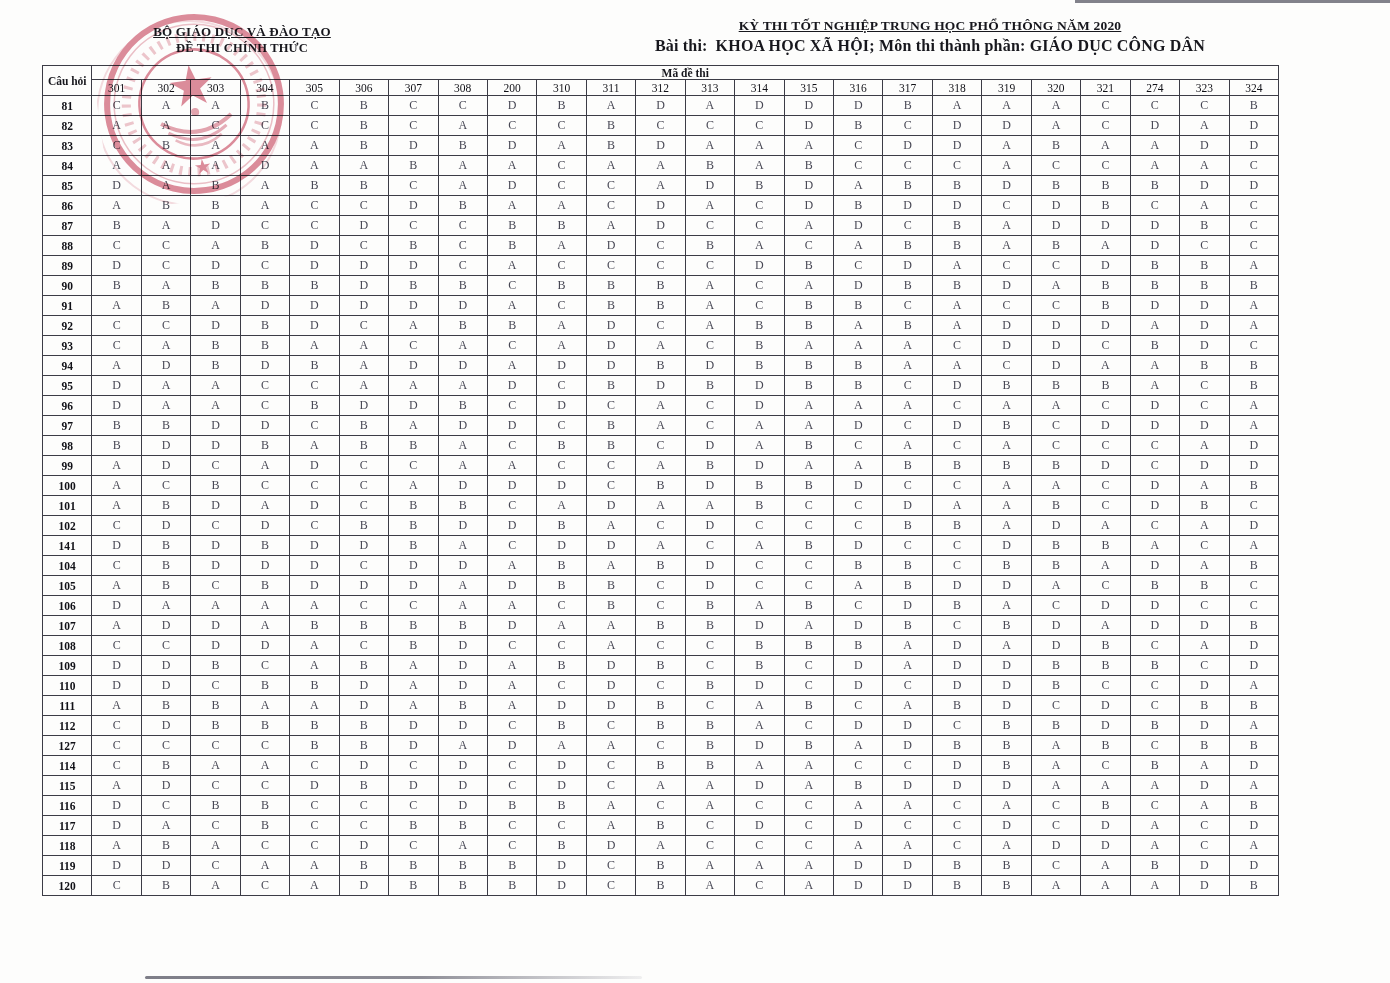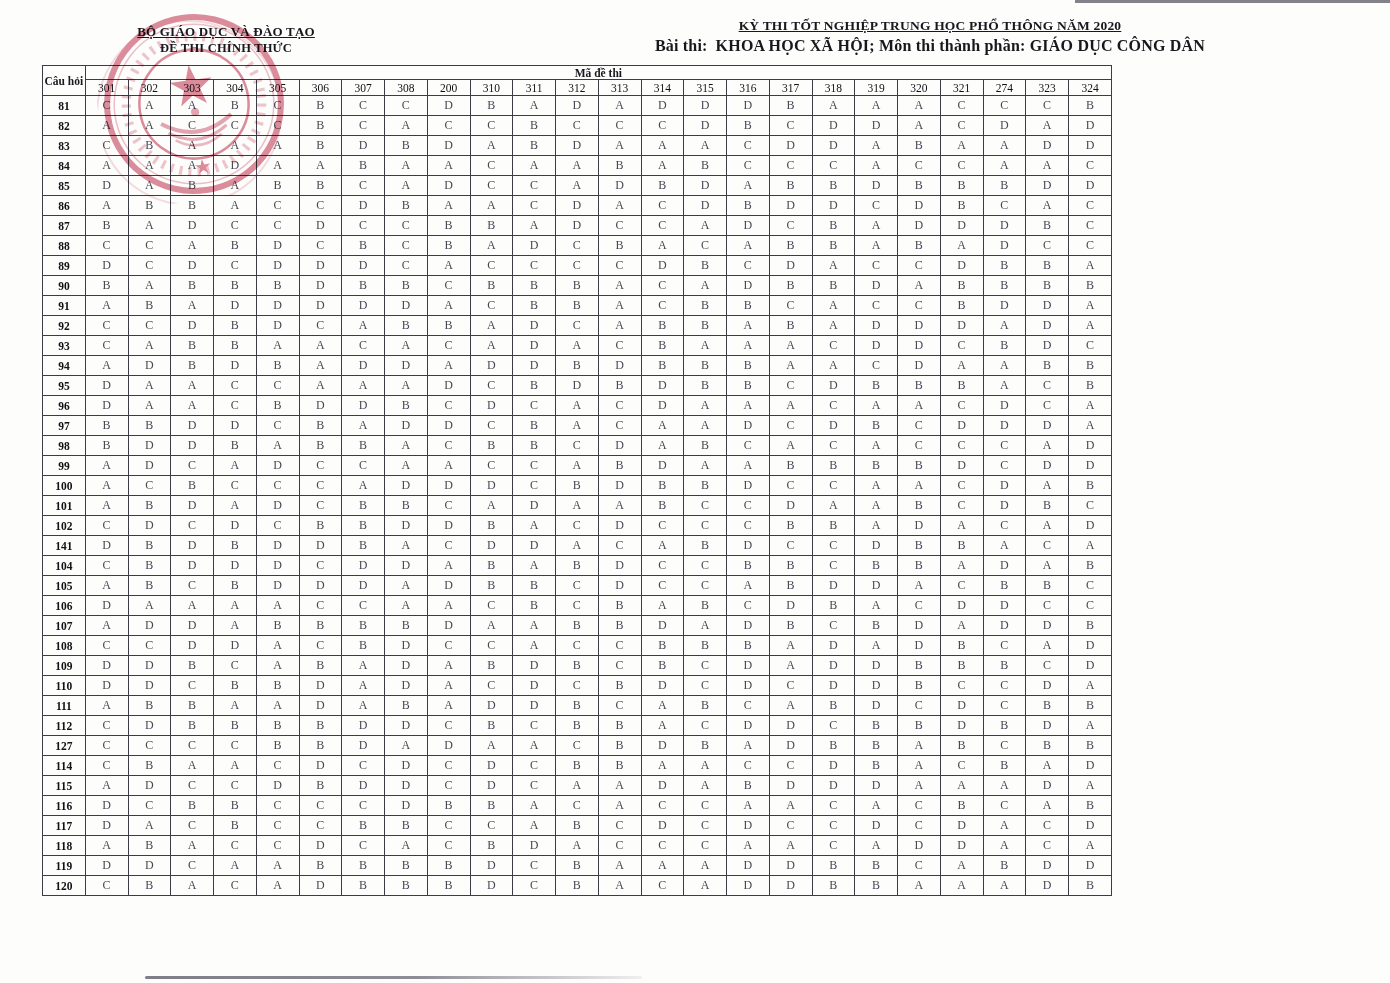--- a/index.html
+++ b/index.html
@@ -1,29 +1,29 @@
 <!DOCTYPE html>
 <html><head>
 <meta charset="utf-8">
 <style>
   html,body{margin:0;padding:0;background:#ffffff;}
   .sheet{
     position:relative;width:1390px;height:983px;background:#fdfdfc;overflow:hidden;
     font-family:"Liberation Serif","DejaVu Serif",serif;color:#17171d;
   }
-  .hdr-left{position:absolute;left:76px;top:24px;width:300px;text-align:center;line-height:1.25;}
+  .hdr-left{position:absolute;left:92px;top:24px;width:300px;text-align:center;line-height:1.25;}
   .hdr-left .l1{font-weight:bold;font-size:13px;text-decoration:underline;letter-spacing:.2px;}
   .hdr-left .l2{font-weight:bold;font-size:12.5px;margin-top:1px;letter-spacing:.2px;}
   .hdr-right{position:absolute;left:640px;top:17px;width:580px;text-align:center;line-height:1.3;}
   .hdr-right .l1{font-weight:bold;font-size:13.5px;text-decoration:underline;letter-spacing:.2px;}
   .hdr-right .l2{font-weight:bold;font-size:16px;margin-top:1px;letter-spacing:.2px;}
   .hdr-right .l2 .pre{margin-right:8px;}
 
   table.answers{
-    position:absolute;left:42px;top:65px;width:1070px;border-collapse:collapse;table-layout:fixed;
+    position:absolute;left:42px;top:65px;width:1237px;border-collapse:collapse;table-layout:fixed;
     border:1.6px solid #33333b;
   }
   table.answers th, table.answers td{
     border:1px solid #3c3c46;padding:0;text-align:center;vertical-align:middle;overflow:hidden;
   }
   table.answers thead tr.group-row th{height:13px;font-size:11.5px;font-weight:bold;}
   table.answers thead tr.codes-row th{height:15px;font-size:11.5px;font-weight:normal;color:#101016;}
   table.answers th.corner{font-size:12px;font-weight:bold;}
   table.answers tbody tr{height:20px;}
   table.answers tbody th{font-size:11.5px;font-weight:bold;color:#101016;}

